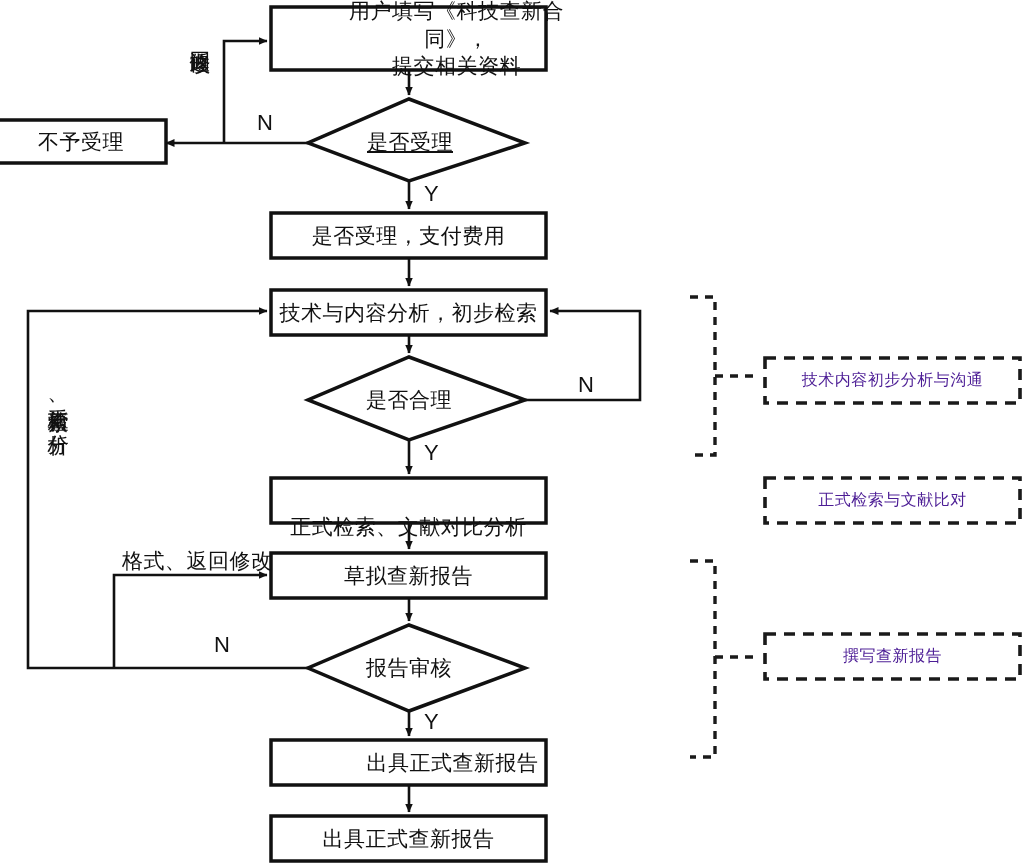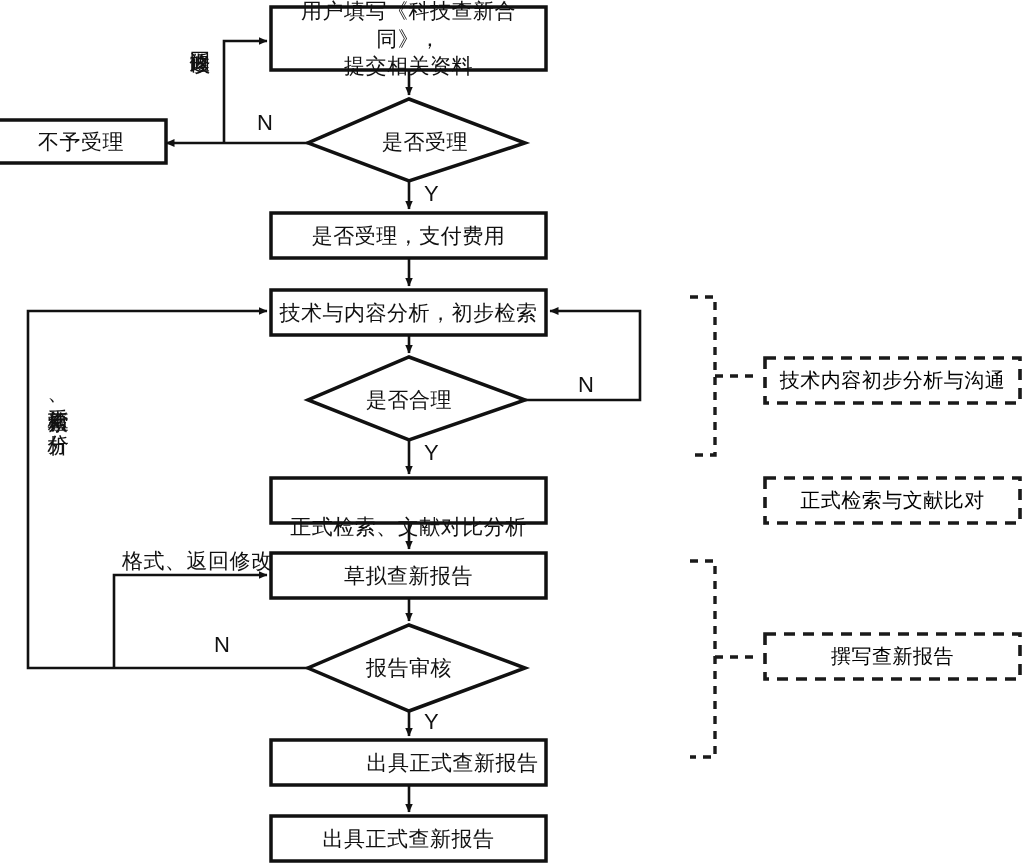--- a/index.html
+++ b/index.html
@@ -55,22 +55,22 @@
     color: #111111;
     font-size: 22px;
     font-family: "Liberation Sans", "DejaVu Sans", sans-serif;
   }
   .group-label {
     position: absolute;
     display: flex;
     align-items: center;
     justify-content: center;
     text-align: right;
-    color: #000000;
-    font-size: 20px;
+    color: #4c1d95;
+    font-size: 16px;
     letter-spacing: 0.5px;
   }
 </style>
 </head>
 <body>
 
 <div id="canvas">
 
   <svg id="flow-svg" viewBox="0 0 1029 864">
     <defs>
@@ -119,23 +119,23 @@
       <path d="M715,657 L757,657"></path>
     </g>
 
     <g fill="none" stroke="#1a1a1a" stroke-width="3.6" stroke-dasharray="11 8">
       <rect x="765" y="358" width="255" height="45"></rect>
       <rect x="765" y="478" width="255" height="45"></rect>
       <rect x="765" y="634" width="255" height="45"></rect>
     </g>
   </svg>
 
-  <div class="node-label" style="left:271px; top:7px; width:275px; height:63px;">用户填写《科技查新合同》，
+  <div class="node-label" style="left:271px; top:7px; width:275px; height:63px;padding-left:48px;">用户填写《科技查新合同》，
 提交相关资料</div>
-  <div class="node-label" style="left:325px; top:121px; width:200px; height:42px;">是否受理</div>
+  <div class="node-label" style="left:310px; top:121px; width:200px; height:42px;text-decoration:underline;">是否受理</div>
   <div class="node-label" style="left:-4px; top:120px; width:170px; height:43px;">不予受理</div>
   <div class="node-label" style="left:271px; top:213px; width:275px; height:45px;">是否受理，支付费用</div>
   <div class="node-label" style="left:271px; top:290px; width:275px; height:45px;border-radius:11px;">技术与内容分析，初步检索</div>
   <div class="node-label" style="left:309px; top:379px; width:200px; height:42px;">是否合理</div>
   <div class="node-label" style="left:271px; top:504px; width:275px; height:45px;">正式检索、文献对比分析</div>
   <div class="node-label" style="left:271px; top:553px; width:275px; height:45px;">草拟查新报告</div>
   <div class="node-label" style="left:309px; top:647px; width:200px; height:42px;">报告审核</div>
   <div class="node-label" style="left:271px; top:740px; width:275px; height:45px;margin-left:44px;">出具正式查新报告</div>
   <div class="node-label" style="left:271px; top:816px; width:275px; height:45px;">出具正式查新报告</div>
 

